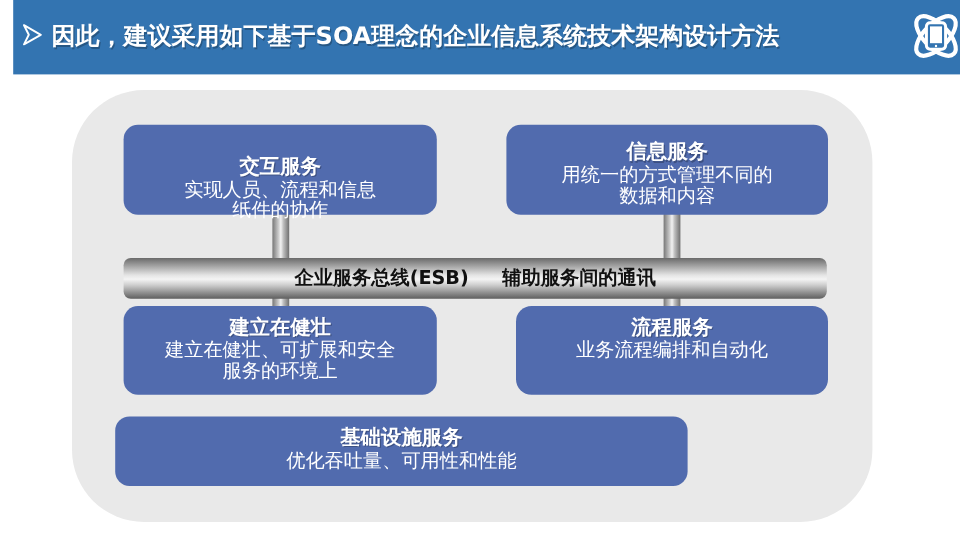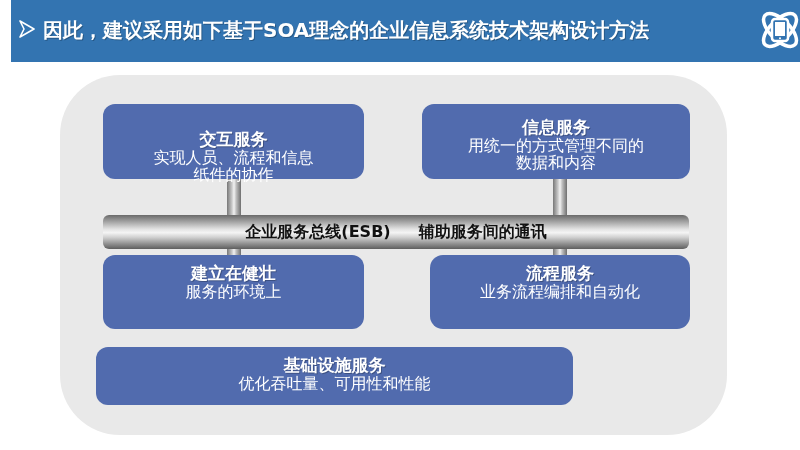--- a/index.html
+++ b/index.html
@@ -92,20 +92,21 @@
 </div>
 
 <div class="bus">
   <div class="bus-text">
     <span>企业服务总线(ESB)</span><span>辅助服务间的通讯</span>
   </div>
 </div>
 
 <div class="box" style="left:103px; top:255px; width:261px; height:74px; padding-top:8px;">
   <span class="box-title">建立在健壮</span>
+  <span class="box-desc">建立在健壮、可扩展和安全</span>
   <span class="box-desc">服务的环境上</span>
 </div>
 
 <div class="box" style="left:430px; top:255px; width:260px; height:74px; padding-top:8px;border-radius:13px;">
   <span class="box-title">流程服务</span>
   <span class="box-desc" style="">业务流程编排和自动化</span>
 </div>
 
 <div class="box" style="left:96px; top:347px; width:477px; height:58px; padding-top:8px;">
   <span class="box-title">基础设施服务</span>

